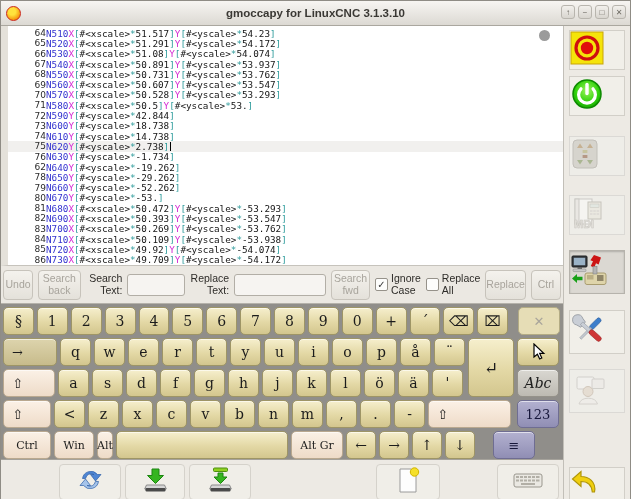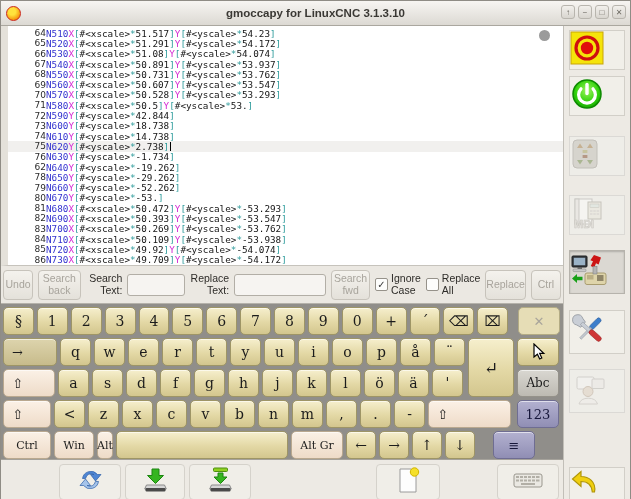--- a/index.html
+++ b/index.html
@@ -48,21 +48,21 @@
     padding:3px 0 0 2px;box-sizing:border-box;}
   .krow{display:flex;margin-bottom:3px;height:28px;}
   .key{height:28px;margin-right:3px;box-sizing:border-box;border:1px solid #9e9566;border-radius:5px;
     background:linear-gradient(#f6efcd,#e3d8a5 55%,#d3c68e);
     display:flex;align-items:center;justify-content:center;
     font-family:"DejaVu Serif",serif;font-size:14px;color:#1c1c1c;
     box-shadow:inset 0 1px 0 rgba(255,255,255,.6);}
   .key.tab{background:linear-gradient(#ddd4ad,#c7bb8b);justify-content:flex-start;padding-left:8px;font-size:13px;}
   .key.mod{background:linear-gradient(#fbf1e6,#eedbc8);border-color:#b9a88f;justify-content:flex-start;padding-left:8px;font-size:13px;}
   .key.modc{background:linear-gradient(#fbf1e6,#eedbc8);border-color:#b9a88f;font-size:11px;justify-content:center;padding-left:0;}
-  .key.gray{background:linear-gradient(#d9d7d1,#bdbab2);border-color:#95928a;font-size:12px;}
+  .key.gray{background:linear-gradient(#d9d7d1,#bdbab2);border-color:#95928a;font-size:14px;font-style:italic;}
   .key.purple{background:linear-gradient(#b3b1d0,#908eb4);border-color:#6f6d92;font-size:13px;color:#16163a;}
   .key.dis{background:#e6ddb6;color:#a9a59b;border-color:#b3ab84;box-shadow:none;font-size:13px;}
   .key.sp{visibility:hidden;border:none;}
   .key.enter{position:absolute;left:467px;top:34px;width:46px;height:59px;font-size:17px;}
   
   .bottombar{height:44px;flex:0 0 44px;background:#edeae4;border-top:1px solid #a5a29b;
     display:flex;align-items:center;}
   .bbtn{height:36px;background:#f0eee8;border:1px solid #d5d2cb;border-radius:4px;box-sizing:border-box;
     display:flex;align-items:center;justify-content:center;}
   .bb-reload{width:62px;margin-left:58px;} .bb-open{width:60px;margin-left:4px;}

